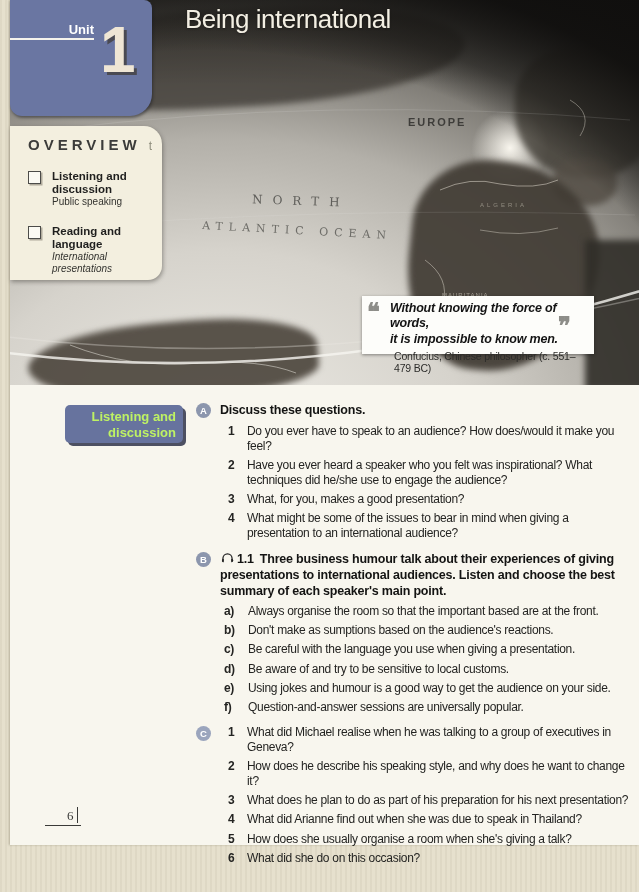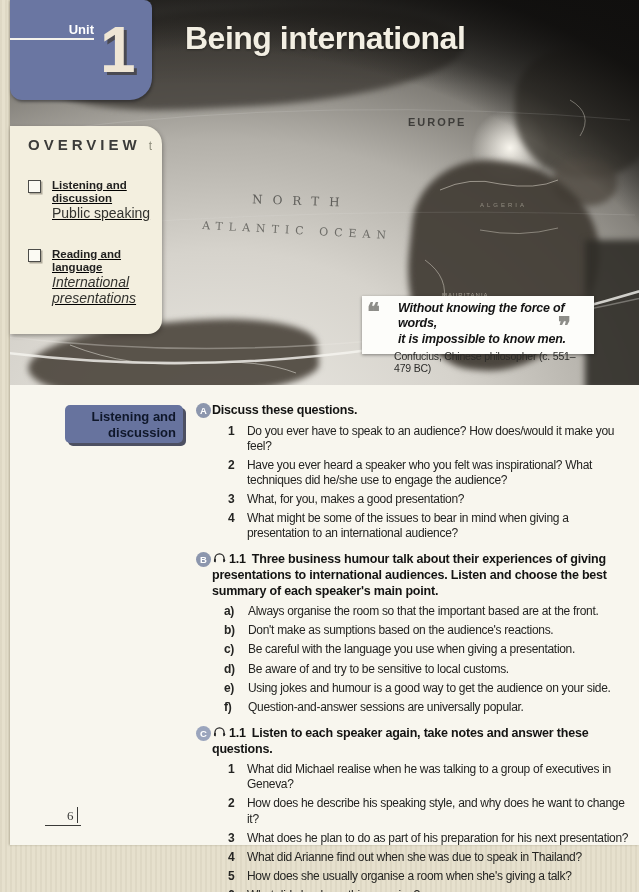--- a/index.html
+++ b/index.html
@@ -41,88 +41,88 @@
   .lm-sam     { left:18px;  top:322px; width:290px; height:75px;  background:rgba(74,68,59,.9);  border-radius:50% 50% 30% 60%; transform:rotate(-5deg); }
   .globe-svg { position:absolute; inset:0; }
   .globe-label { position:absolute; color:#6f6e6a; }
   .gl-europe { left:398px; top:116px; font-size:11px; font-weight:bold; letter-spacing:2px; color:#3e3d3a; }
   .gl-north  { left:242px; top:194px; font-size:12px; letter-spacing:10px; color:#5f5e5a; font-family:"DejaVu Serif", serif; transform:rotate(2deg); }
   .gl-ocean  { left:192px; top:224px; font-size:11px; letter-spacing:6px;  color:#6e6d68; font-family:"DejaVu Serif", serif; transform:rotate(3deg); }
   .gl-algeria    { left:470px; top:202px; font-size:6px; letter-spacing:3px; color:#a49e92; opacity:.8; }
   .gl-mauritania { left:432px; top:292px; font-size:6px; letter-spacing:1px; color:#b4aea2; opacity:.85; }
   
   .main-title {
-    position:absolute; left:175px; top:20px;
-    font-size:32px; font-weight:700; letter-spacing:-.5px; color:#f3efe3;
+    position:absolute; left:175px; top:4px;
+    font-size:26px; font-weight:400; letter-spacing:-.5px; color:#f3efe3;
     text-shadow:0 1px 2px rgba(20,20,18,.5);
   }
   .unit-badge {
-    position:absolute; left:0; top:0; width:142px; height:100px;
+    position:absolute; left:0; top:0; width:142px; height:116px;
     background:#6a76a2; border-radius:0 8px 22px 12px;
     box-shadow:1px 2px 3px rgba(25,25,30,.5);
     text-align:right;
   }
   .unit-word {
     position:absolute; right:58px; top:22px;
     color:#fff; font-weight:700; font-size:13px;
   }
   .unit-line { position:absolute; left:0; top:38px; width:84px; height:2px; background:#f5f3ec; }
   .unit-num {
     position:absolute; left:90px; top:18px;
     font-size:64px; font-weight:700; line-height:1; color:#efe6d5;
     text-shadow:3px 3px 0 rgba(64,60,55,.75);
   }
   
   .overview {
     position:absolute; left:0; top:126px; width:152px;
     background:#f3efdf; border-radius:0 18px 14px 0;
-    padding:10px 8px 28px 18px;
+    padding:10px 8px 6px 18px;
     box-shadow:1px 2px 4px rgba(40,38,32,.4);
   }
   .ov-title { font-size:15px; font-weight:700; letter-spacing:4px; color:#3c3c3a; }
   .ov-title .suffix { font-weight:400; letter-spacing:0; color:#8e8d7c; font-size:12px; }
-  .ov-item { position:relative; margin-top:26px; padding-left:24px;text-decoration:underline; }
+  .ov-item { position:relative; margin-top:17px; padding-left:24px; }
   .ov-check {
     position:absolute; left:0; top:1px; width:13px; height:13px;
     background:#fbfaf3; border:1.5px solid #4c4c49;
     box-shadow:1.5px 1.5px 0 rgba(120,115,100,.55);
   }
   .ov-head { font-size:11.5px; font-weight:700; color:#1f1f1e; line-height:1.15; }
-  .ov-sub  { font-size:14px; color:#33332f; line-height:1.15; }
+  .ov-sub  { font-size:10px; color:#33332f; line-height:1.15; }
   .ov-sub.it { font-style:italic; }
   
   .quote-box {
     position:absolute; left:352px; top:296px; width:232px; height:58px;
     background:#fdfdfa; box-shadow:0 1px 3px rgba(20,20,18,.45);
     padding:5px 6px 4px 8px;
   }
   .q-mark { position:absolute; font-family:"DejaVu Serif", serif; font-weight:700; color:#8d8d88; font-size:24px; line-height:1; }
   .q-open  { left:5px; top:4px; }
   .q-close { left:196px; top:18px; }
-  .q-line { margin-left:28px; font-size:12.5px; font-weight:700; font-style:italic; color:#141414; line-height:1.22; letter-spacing:-.2px; }
+  .q-line { margin-left:20px; font-size:12.5px; font-weight:700; font-style:italic; color:#141414; line-height:1.22; letter-spacing:-.2px; }
   .q-attr { margin-left:24px; margin-top:3px; font-size:10.5px; color:#2c2c2a; letter-spacing:-.2px; }
   
   .section-tab {
     position:absolute; left:55px; top:405px; width:118px; height:38px;
     background:#67739e; border-radius:5px;
     box-shadow:3px 3px 0 rgba(58,62,82,.9);
-    color:#0f172a; font-weight:700; font-size:13px; line-height:1.25;
+    color:#bef264; font-weight:700; font-size:13px; line-height:1.25;
     text-align:right; padding:4px 7px 0 0;
   }
   
   .sections { position:absolute; left:178px; top:403px; width:442px; color:#242422; }
   .sec + .sec { margin-top:10px; }
   .badge {
     position:absolute; left:8px; width:15px; height:15px; border-radius:50%;
     background:#8c96ad; color:#fff; font-size:9.5px; font-weight:700;
     display:flex; align-items:center; justify-content:center;
   }
   .badge.light { background:#9ba5bd; }
   .sec { position:relative; }
-  .sec-head { margin-left:24px; font-size:12.5px; font-weight:700; line-height:1.25; letter-spacing:-.2px; color:#141413; }
+  .sec-head { margin-left:32px; font-size:12.5px; font-weight:700; line-height:1.25; letter-spacing:-.2px; color:#141413; }
   .hp-icon { display:inline-block; width:15px; height:14px; vertical-align:-2px; margin-right:2px; }
   .track { font-weight:700; margin-right:6px; }
   .items { margin-top:5px; }
   .item { display:flex; margin-left:40px; margin-bottom:4px; font-size:12px; line-height:1.26; letter-spacing:-.3px; }
   .item .n { flex:none; width:19px; font-weight:700; }
   .item .t { flex:1; }
   .items.lettered .item { margin-left:36px; }
   .items.lettered .item .n { width:24px; }
   
   .page-num {
@@ -261,27 +261,20 @@
         </div>
         <div class="item">
           <span class="n">f)</span>
           <span class="t">Question-and-answer sessions are universally popular.</span>
         </div>
       </div>
     </div>
 
     <div class="sec">
       <span class="badge light" style="top:1px">C</span>
-      <div class="sec-head">
-        <svg class="hp-icon" viewBox="0 0 20 20">
-          <path d="M3.5 15 v-4.5 a6.5 6.5 0 0 1 13 0 V15" fill="none" stroke="#222" stroke-width="1.8"></path>
-          <path d="M2.6 11.5 h2 v4.5 h-1 a1.6 1.6 0 0 1 -1.6 -1.6 z" fill="#222"></path>
-          <path d="M17.4 11.5 h-2 v4.5 h0.4 a2.6 2.6 0 0 0 2.4 -2.4 z" fill="#222"></path>
-        </svg><span class="track">1.1</span><span>Listen to each speaker again, take notes and answer these questions.</span>
-      </div>
       <div class="items">
         <div class="item">
           <span class="n">1</span>
           <span class="t">What did Michael realise when he was talking to a group of executives in Geneva?</span>
         </div>
         <div class="item">
           <span class="n">2</span>
           <span class="t">How does he describe his speaking style, and why does he want to change it?</span>
         </div>
         <div class="item">

